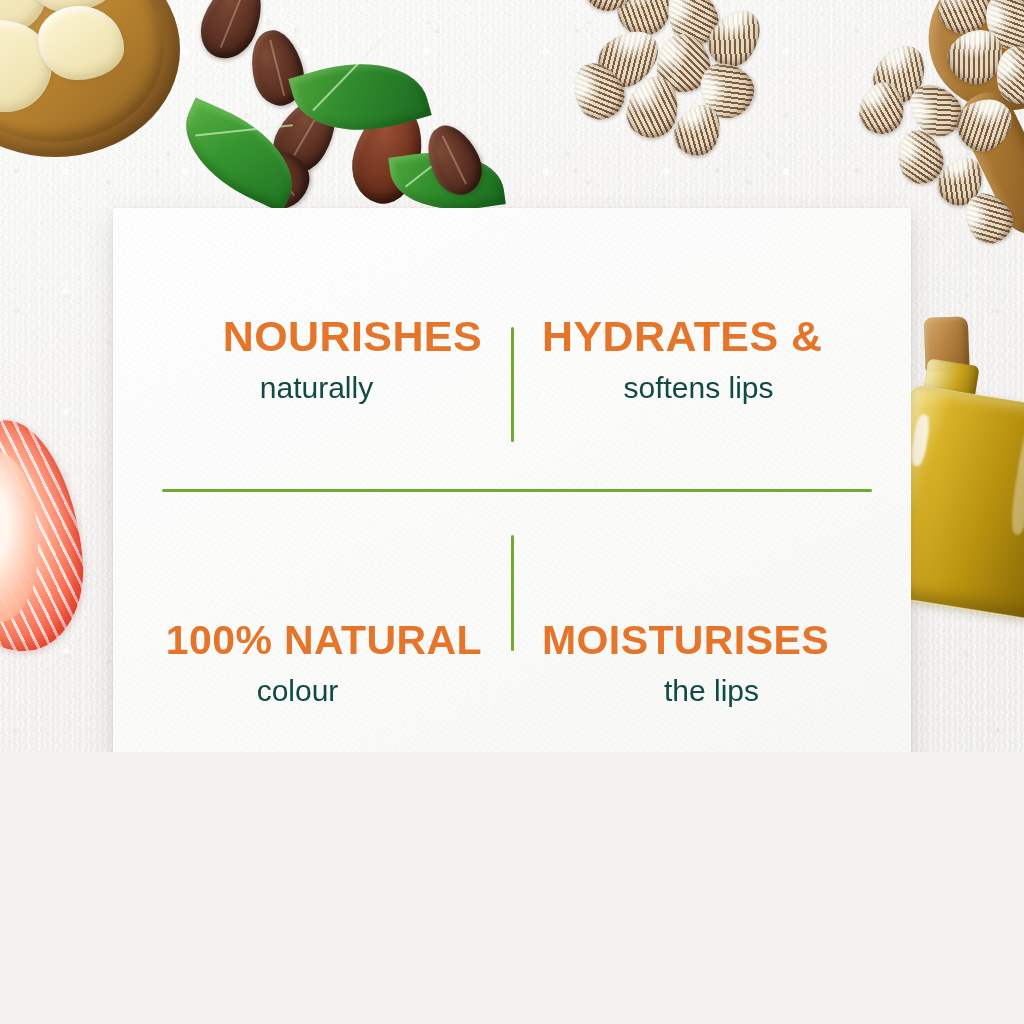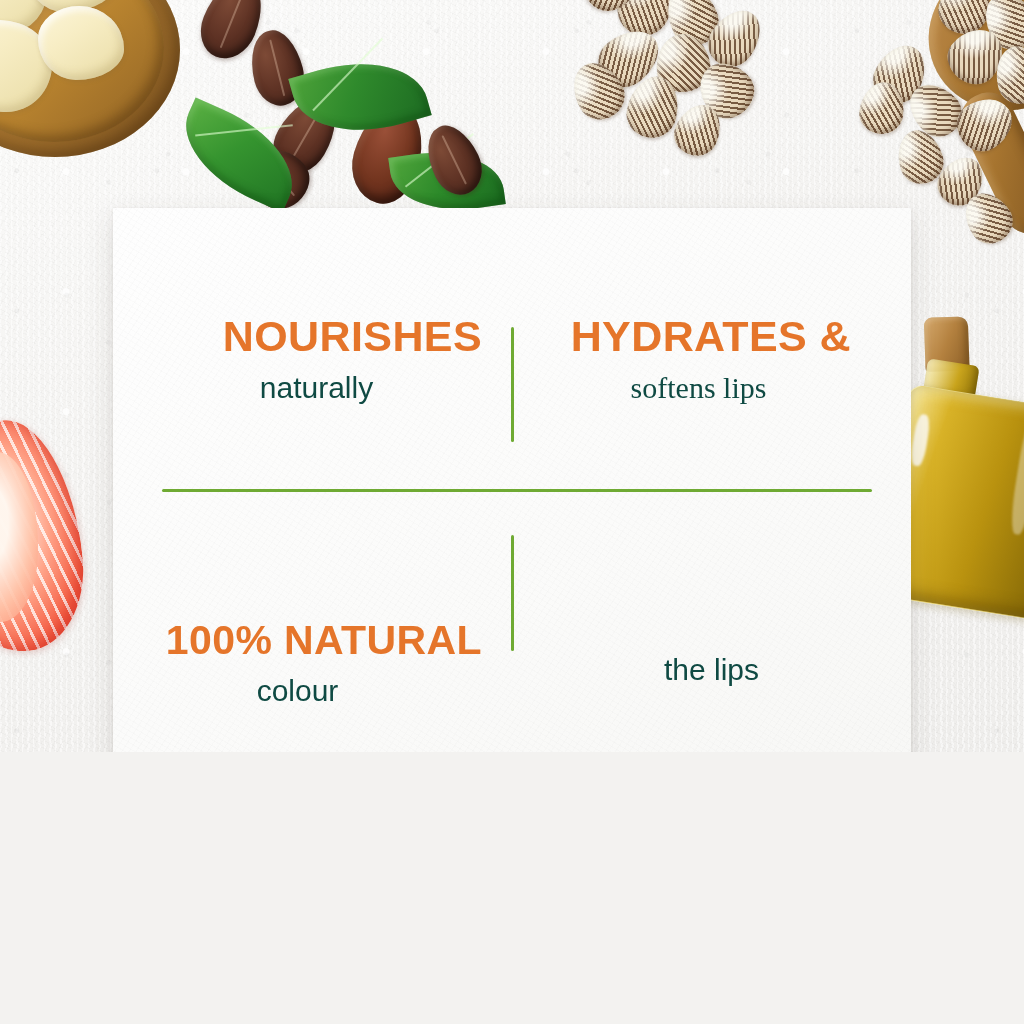--- a/index.html
+++ b/index.html
@@ -152,36 +152,36 @@
       repeating-linear-gradient(-57deg, rgba(0,0,0,.01) 0 1px, transparent 1px 6px),
       linear-gradient(155deg,#fefefe 0%,#fbfbfa 55%,#f7f7f5 100%);
     box-shadow:0 10px 26px rgba(60,55,50,.13),0 2px 6px rgba(60,55,50,.08);
   }
   .grid{
     position:absolute;inset:0;
     display:grid;grid-template-columns:1fr 1fr;grid-template-rows:1fr 1fr;
   }
   .quad{position:relative;display:flex;flex-direction:column;justify-content:center;}
   .q-tl{align-items:flex-end;padding:0 30px 0 60px;}
-  .q-tr{align-items:flex-end;padding:0 60px 0 30px;}
+  .q-tr{align-items:flex-start;padding:0 60px 0 30px;}
   .q-bl{align-items:flex-end;padding:0 30px 0 40px;}
   .q-br{align-items:flex-start;padding:0 40px 0 30px;}
 
   .headline{
     font-weight:bold;color:#e5752a;
     font-size:43px;line-height:1.02;letter-spacing:.4px;
     white-space:nowrap;
   }
   .q-bl .headline{font-size:41px;}
   .q-br .headline{font-size:41px;}
   .sub{
     color:#0f4a43;font-size:30px;line-height:1.1;margin-top:12px;white-space:nowrap;
   }
   .q-tl .sub{align-self:center;margin-right:22px;}
-  .q-tr .sub{align-self:center;margin-left:4px;font-family:Liberation Serif, serif;}
+  .q-tr .sub{align-self:center;margin-left:4px;}
   .q-bl .sub{align-self:center;margin-right:40px;}
   .q-br .sub{align-self:center;margin-left:10px;}
 
   
   .v-div{position:absolute;width:3px;background:#6faa33;border-radius:2px;}
   .v-top{left:calc(50% - 1.5px);top:119px;height:115px;}
   .v-bot{left:calc(50% - 1.5px);top:327px;height:116px;}
   .h-div{position:absolute;left:49px;right:39px;top:281px;height:3px;background:#6faa33;border-radius:2px;}
 </style>
 </head>
@@ -298,20 +298,21 @@
         <div class="headline">HYDRATES &amp;</div>
         <div class="sub">softens lips</div>
       </div>
 
       <div class="quad q-bl">
         <div class="headline">100% NATURAL</div>
         <div class="sub">colour</div>
       </div>
 
       <div class="quad q-br">
+        <div class="headline">MOISTURISES</div>
         <div class="sub">the lips</div>
       </div>
 
     </div>
 
     <div class="v-div v-top"></div>
     <div class="h-div"></div>
     <div class="v-div v-bot"></div>
 
   </div>

